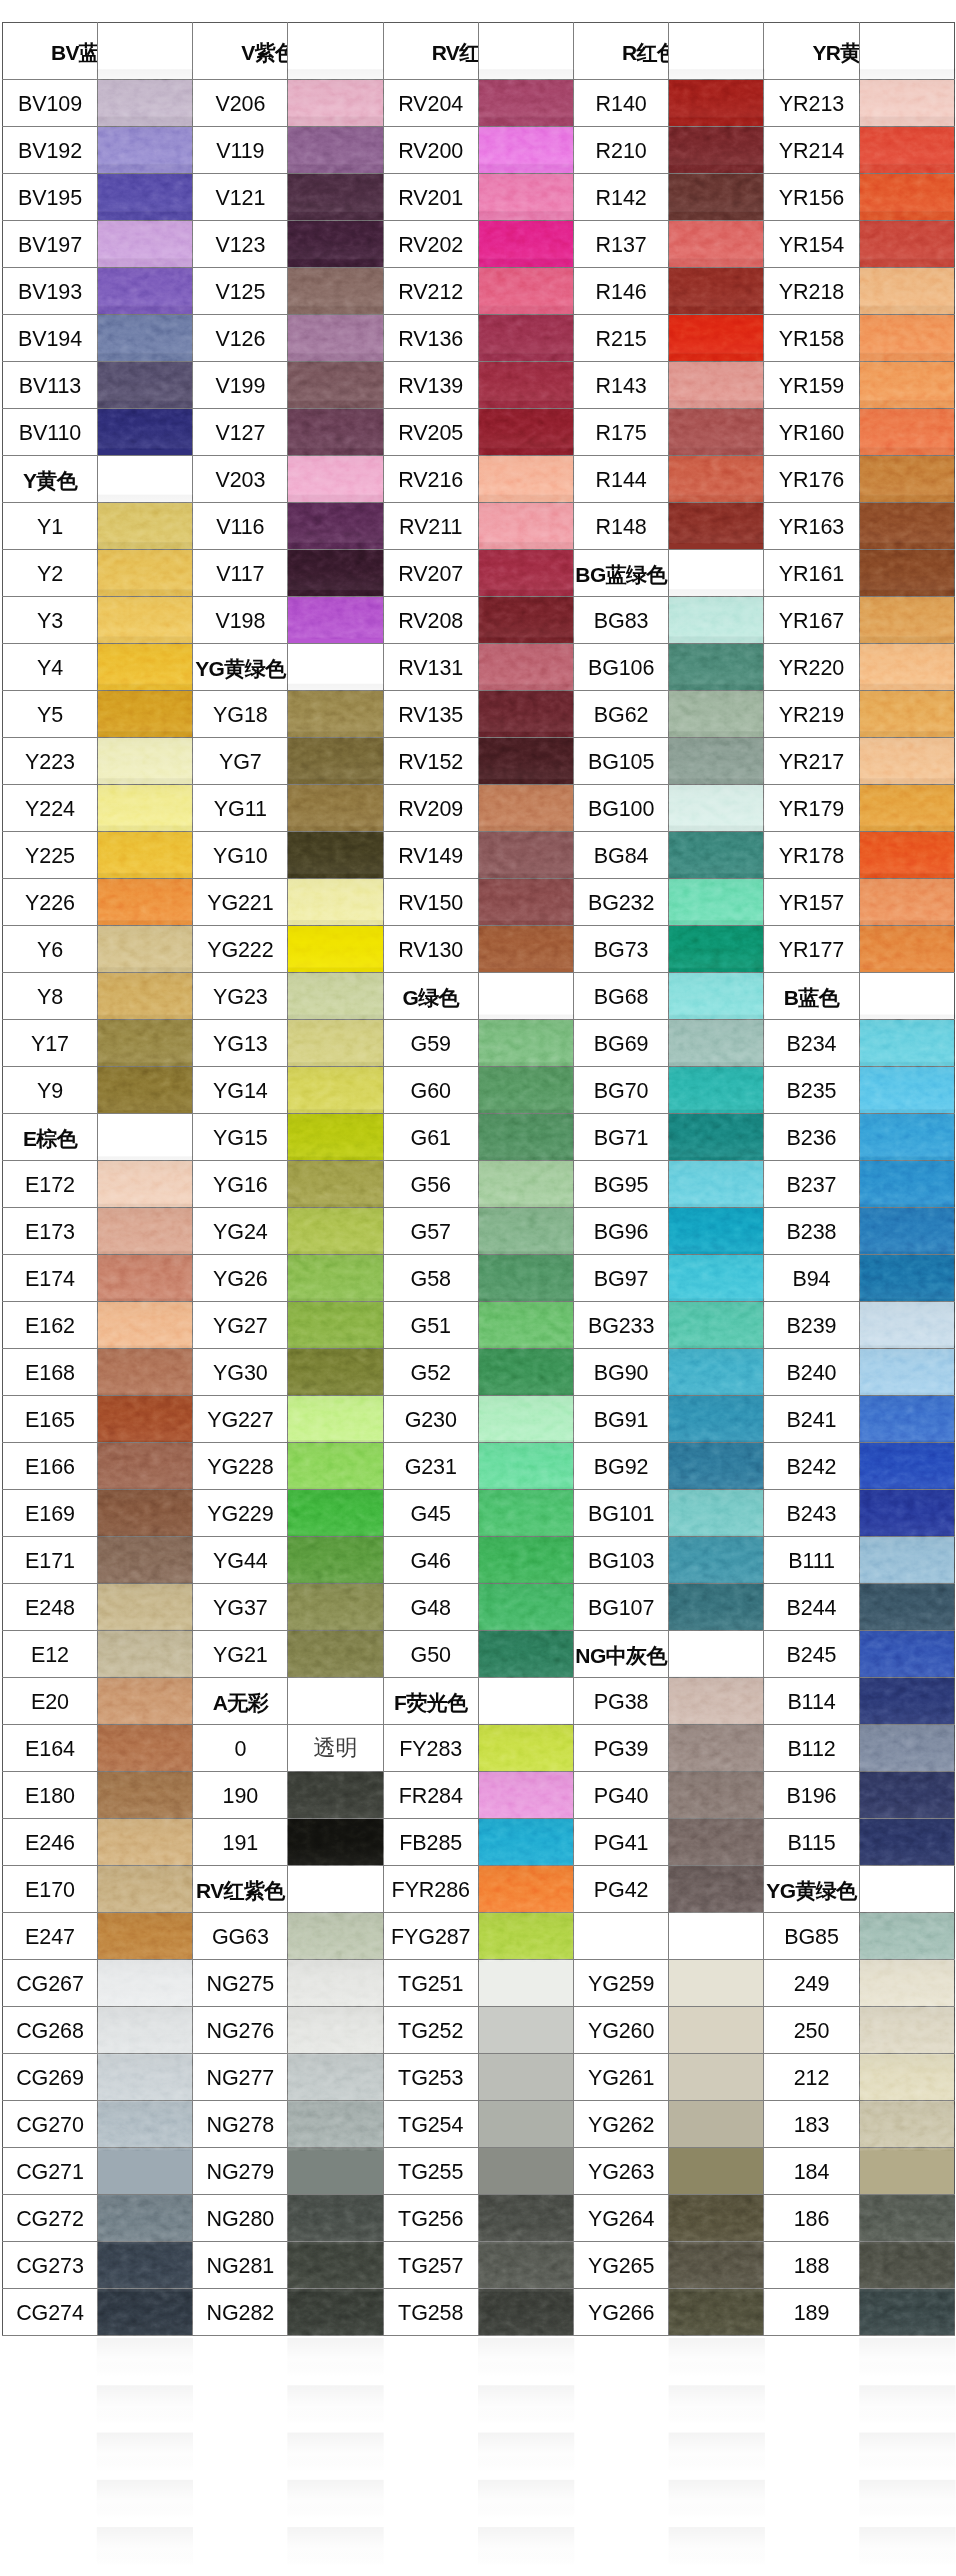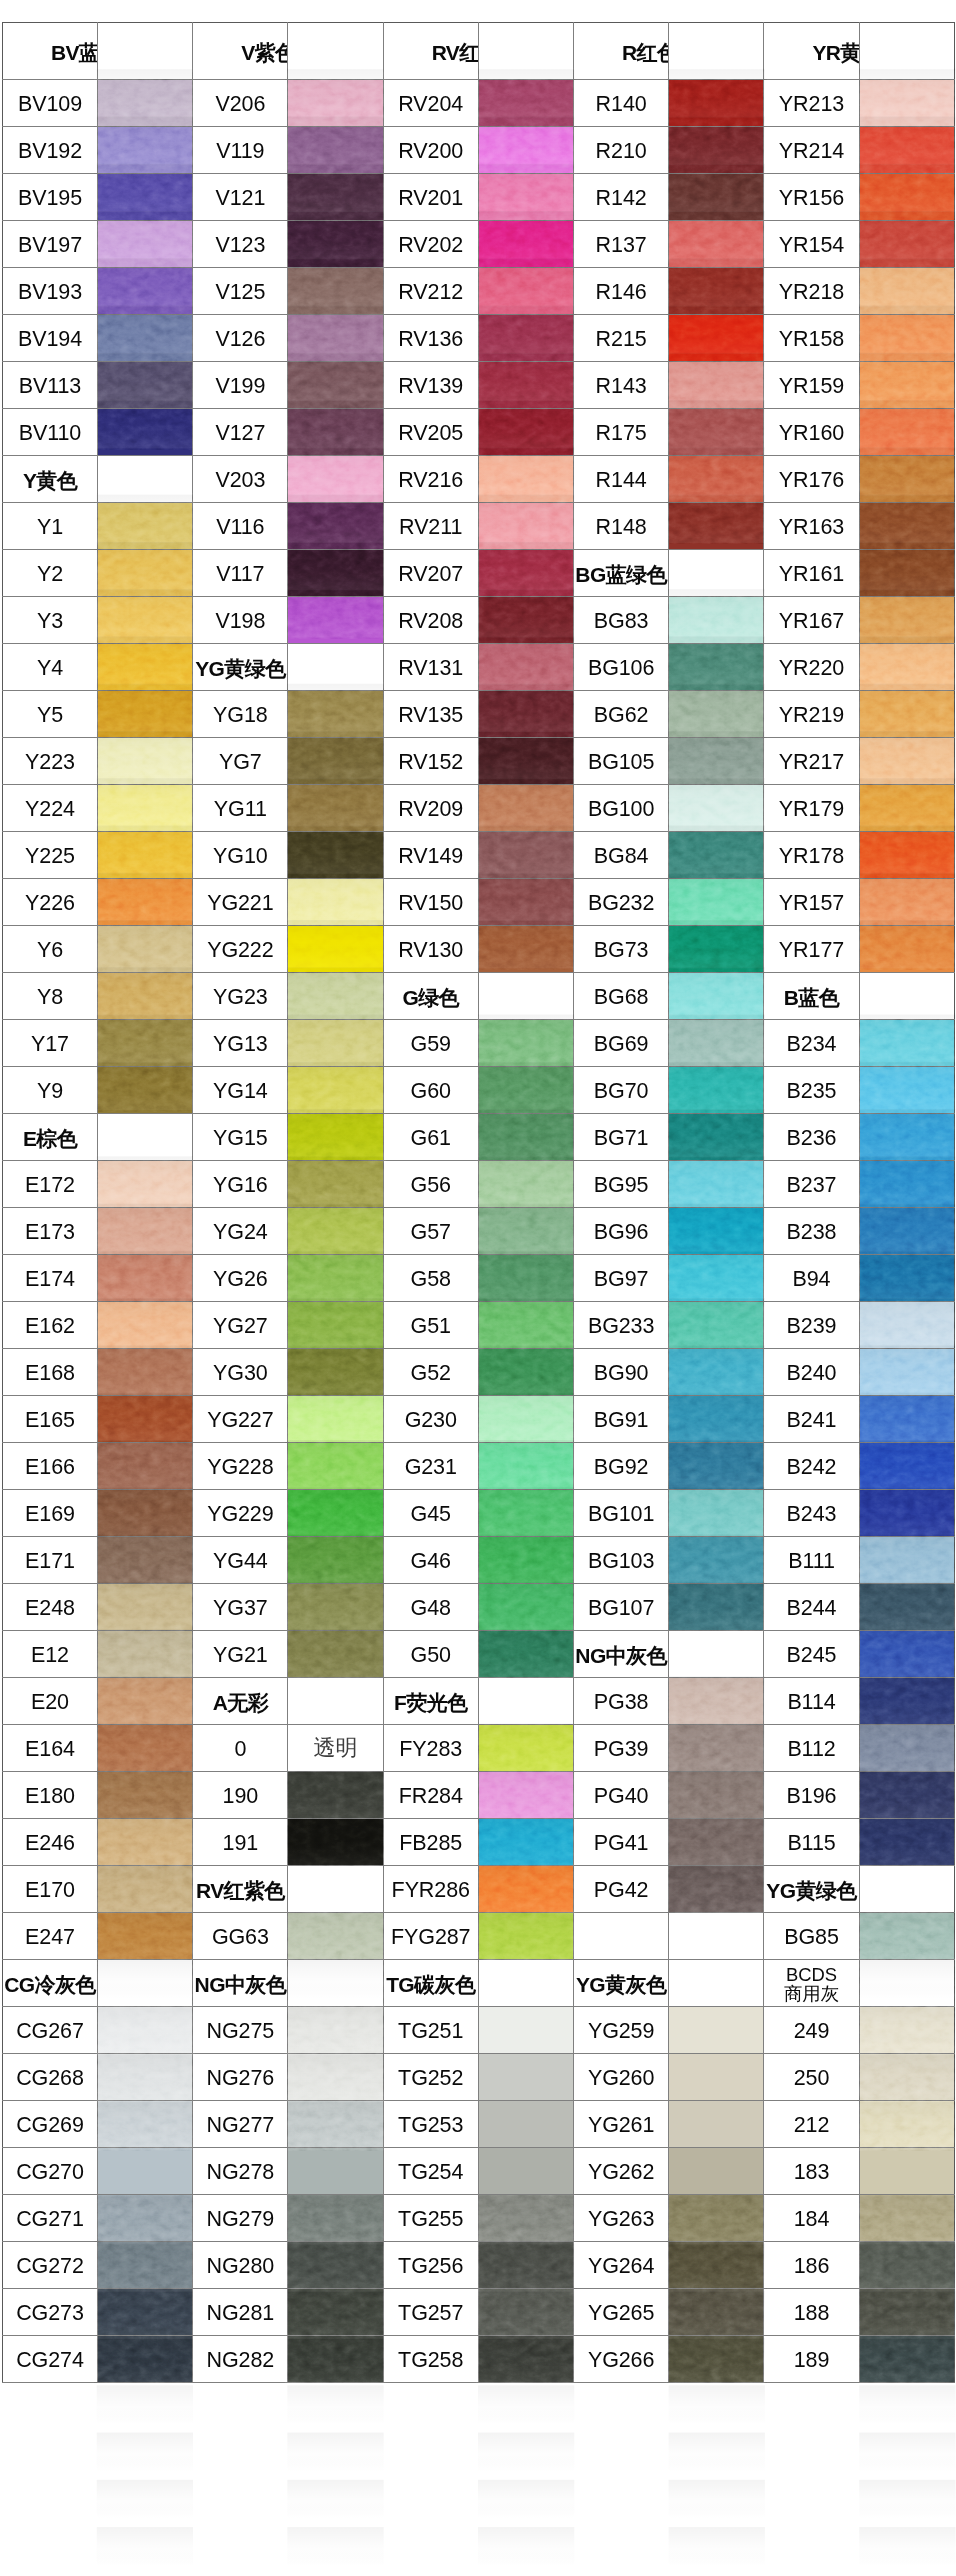--- a/index.html
+++ b/index.html
@@ -533,33 +533,20 @@
           <td class="code first">E247</td>
           <td class="sw" style="background: rgb(195, 137, 66);"></td>
           <td class="code">GG63</td>
           <td class="sw" style="background: rgb(193, 202, 180);"></td>
           <td class="code">FYG287</td>
           <td class="sw" style="background: rgb(182, 215, 74);"></td>
           <td class="code"></td>
           <td class="sw"></td>
           <td class="code">BG85</td>
           <td class="sw last" style="background: rgb(167, 195, 186);"></td>
-        </tr>
-  <tr>
-          <td class="code first sec">CG冷灰色</td>
-          <td class="sw"></td>
-          <td class="code sec">NG中灰色</td>
-          <td class="sw"></td>
-          <td class="code sec">TG碳灰色</td>
-          <td class="sw"></td>
-          <td class="code sec">YG黄灰色</td>
-          <td class="sw"></td>
-          <td class="code sec2">BCDS
-商用灰</td>
-          <td class="sw last"></td>
         </tr>
   <tr>
           <td class="code first">CG267</td>
           <td class="sw" style="background: rgb(236, 238, 239);"></td>
           <td class="code">NG275</td>
           <td class="sw" style="background: rgb(232, 233, 230);"></td>
           <td class="code">TG251</td>
           <td class="sw" style="background: rgb(236, 238, 234);"></td>
           <td class="code">YG259</td>
           <td class="sw" style="background: rgb(229, 226, 212);"></td>

